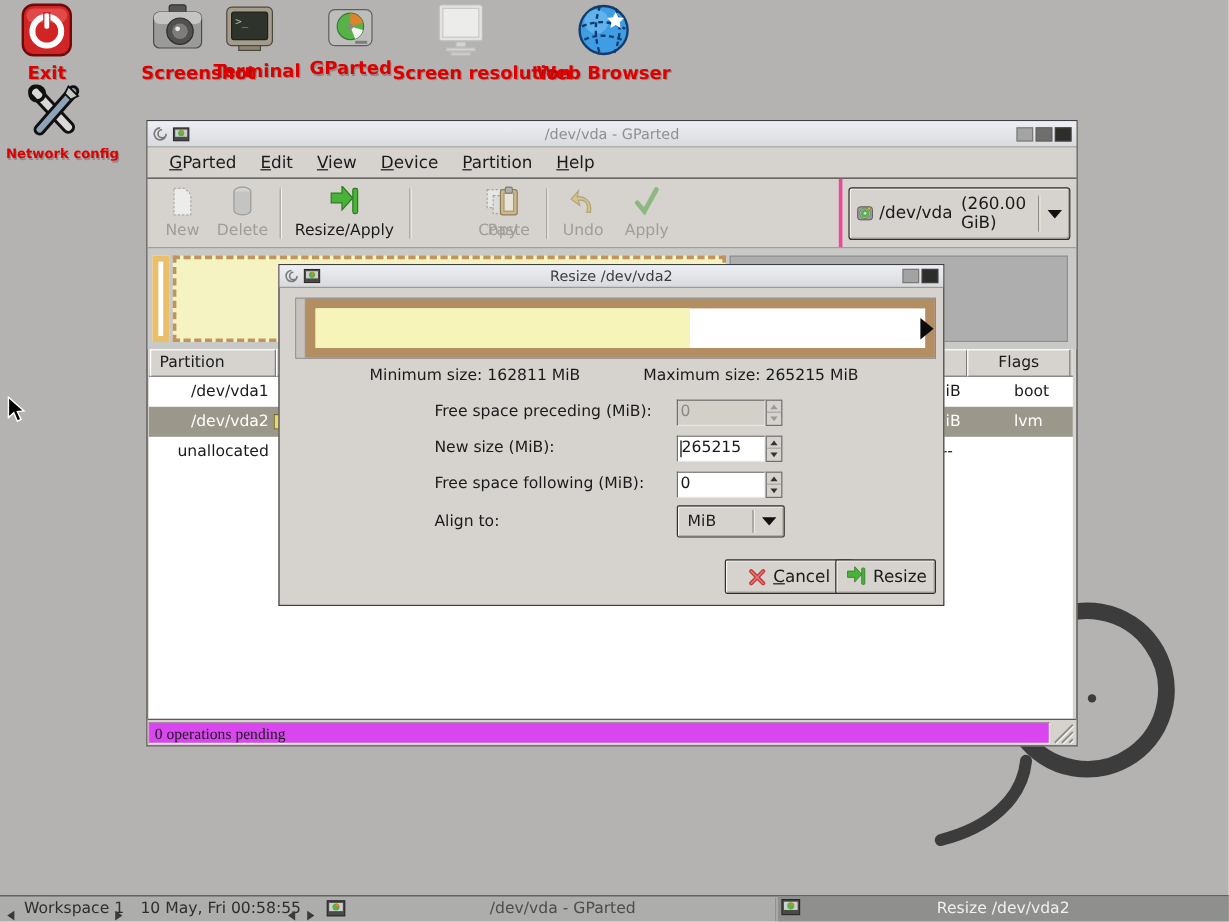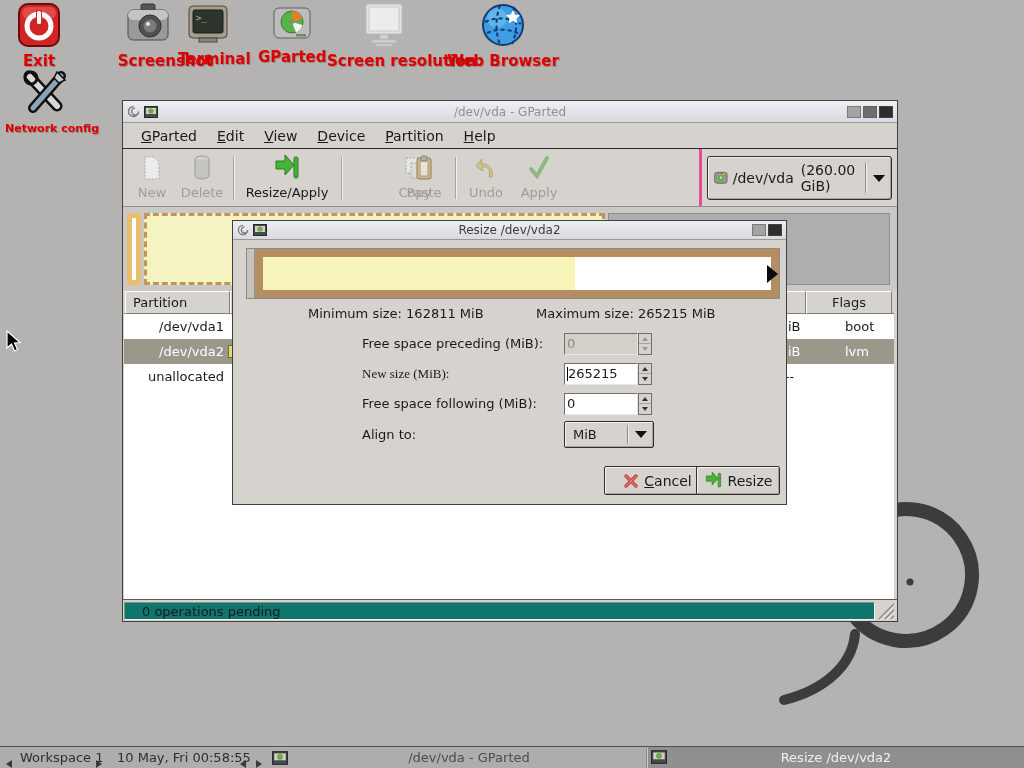--- a/index.html
+++ b/index.html
@@ -85,21 +85,21 @@
   .sizetail { position:absolute; left:664px; }
   .flagval { position:absolute; left:721px; }
   .dashes { position:absolute; left:656px; }
   .swatch { position:absolute; left:104px; top:6px; width:9px; height:13px; background:#edd86e; border:1px solid #6d6d2c; }
 
   
   .statusbar { position:absolute; left:0; right:0; bottom:0; height:22px; background:#d6d3ce; border-top:1px solid #5c5c5c; }
   .statusinner {
     position:absolute; left:1px; top:2px; bottom:1px; right:22px;
     border:1px solid; border-color:#8f8c86 #f4f3f0 #f4f3f0 #8f8c86;
-    font-size:13px; line-height:17px; padding-left:17px; background:#0f766e;
+    font-size:13px; line-height:17px; padding-left:4px; background:#d946ef;font-family:Liberation Serif, serif;
   }
   .grip { position:absolute; right:1px; top:2px; width:19px; height:18px; }
 
   
   .fieldlbl { position:absolute; left:129px; font-size:13px; line-height:22px; }
   .spinbox { position:absolute; left:331px; width:88px; height:22px; }
   .spininput { position:absolute; left:0; top:0; width:74px; height:22px; background:#fff;
                border:1px solid; border-color:#6f6f6f #e8e7e3 #e8e7e3 #6f6f6f;
                font-size:13px; line-height:20px; padding-left:2px; display:flex; align-items:center; }
   .spininput.disabled { background:#d3d0c9; color:#8c8a84; }
@@ -437,21 +437,21 @@
       <div class="spinbtns dim">
         <div class="up">
             <span class="tri-up"></span>
           </div>
         <div class="dn">
             <span class="tri-dn"></span>
           </div>
       </div>
     </div>
 
-    <span class="fieldlbl" style="top:142px;font-family:Liberation Serif, serif;">New size (MiB):</span>
+    <span class="fieldlbl" style="top:142px;">New size (MiB):</span>
     <div class="spinbox" style="top:142px;">
       <div class="spininput">
         <span class="caret"></span>
         <span>265215</span>
       </div>
       <div class="spinbtns">
         <div class="up">
             <span class="tri-up"></span>
           </div>
         <div class="dn">

